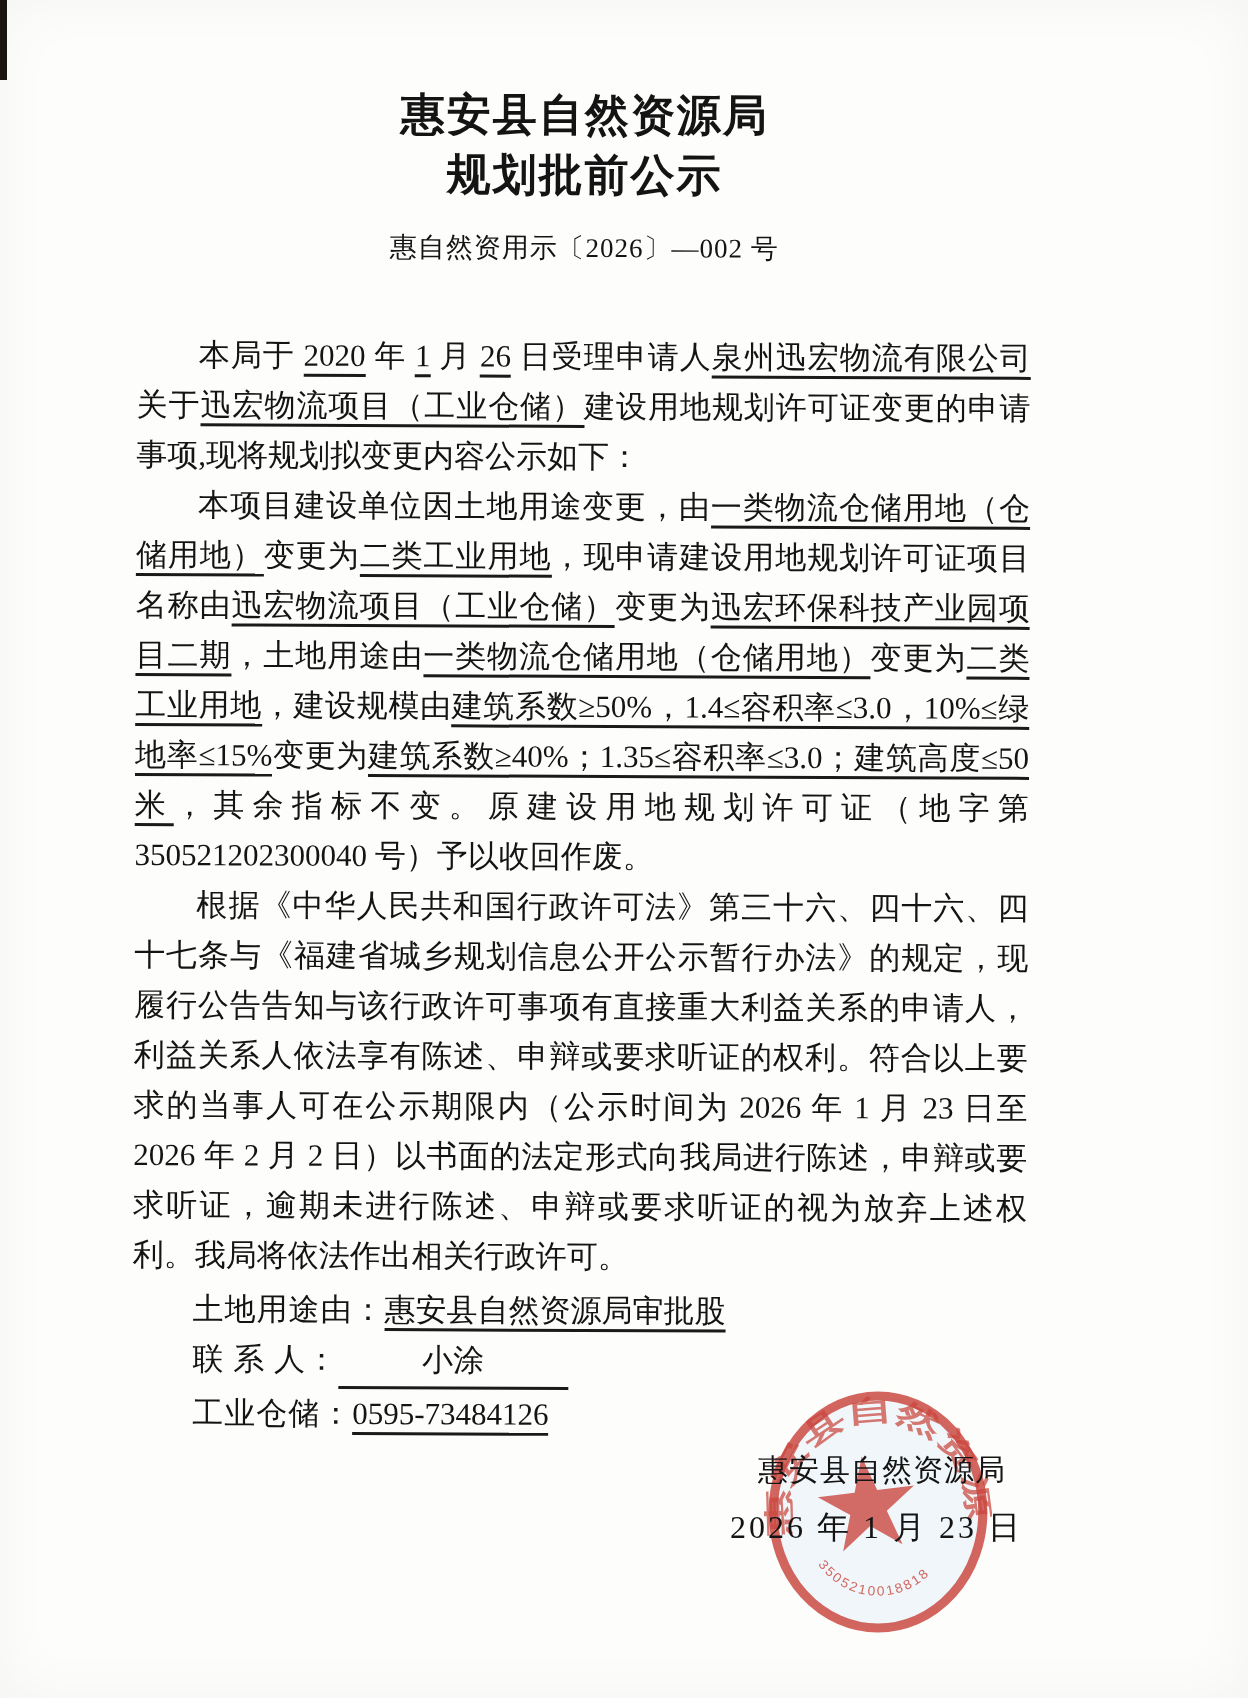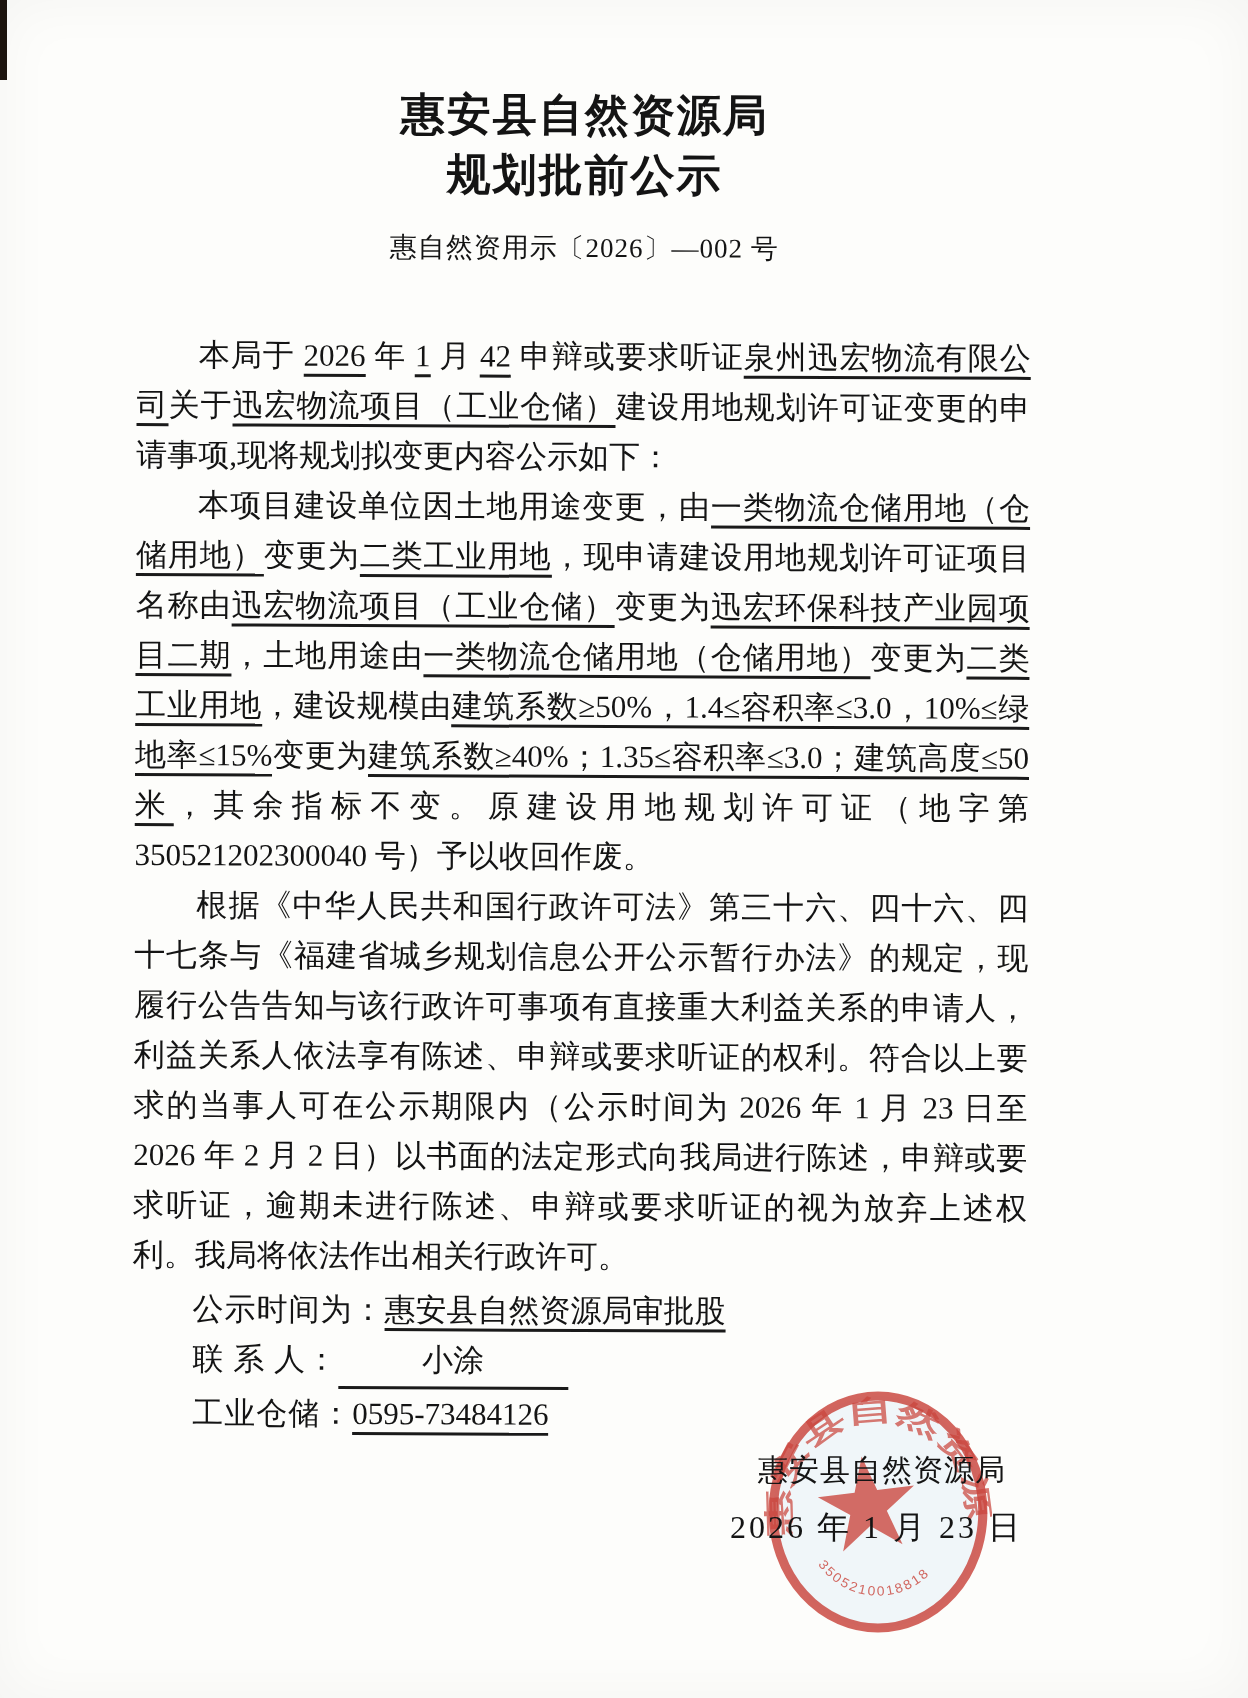--- a/index.html
+++ b/index.html
@@ -62,28 +62,28 @@
   <div class="doc">
 
     <div class="title">
       <div>惠安县自然资源局</div>
       <div>规划批前公示</div>
     </div>
 
     <div class="docnum">惠自然资用示〔2026〕—002 号</div>
 
     <div class="body">
-      <p><span>本局于 </span><span class="u">2026</span><span> 年 </span><span class="u">1</span><span> 月 </span><span class="u">42</span><span> 申辩或要求听证</span><span class="u">泉州迅宏物流有限公司</span><span>关于</span><span class="u">迅宏物流项目（工业仓储）</span><span>建设用地规划许可证变更的申请事项,现将规划拟变更内容公示如下：</span></p>
+      <p><span>本局于 </span><span class="u">2020</span><span> 年 </span><span class="u">1</span><span> 月 </span><span class="u">26</span><span> 日受理申请人</span><span class="u">泉州迅宏物流有限公司</span><span>关于</span><span class="u">迅宏物流项目（工业仓储）</span><span>建设用地规划许可证变更的申请事项,现将规划拟变更内容公示如下：</span></p>
       <p><span>本项目建设单位因土地用途变更，由</span><span class="u">一类物流仓储用地（仓储用地）</span><span>变更为</span><span class="u">二类工业用地</span><span>，现申请建设用地规划许可证项目名称由</span><span class="u">迅宏物流项目（工业仓储）</span><span>变更为</span><span class="u">迅宏环保科技产业园项目二期</span><span>，土地用途由</span><span class="u">一类物流仓储用地（仓储用地）</span><span>变更为</span><span class="u">二类工业用地</span><span>，建设规模由</span><span class="u">建筑系数≥50%，1.4≤容积率≤3.0，10%≤绿地率≤15%</span><span>变更为</span><span class="u">建筑系数≥40%；1.35≤容积率≤3.0；建筑高度≤50 米</span><span>，其余指标不变。原建设用地规划许可证（地字第 350521202300040 号）予以收回作废。</span></p>
       <p><span>根据《中华人民共和国行政许可法》第三十六、四十六、四十七条与《福建省城乡规划信息公开公示暂行办法》的规定，现履行公告告知与该行政许可事项有直接重大利益关系的申请人，利益关系人依法享有陈述、申辩或要求听证的权利。符合以上要求的当事人可在公示期限内（公示时间为 2026 年 1 月 23 日至 2026 年 2 月 2 日）以书面的法定形式向我局进行陈述，申辩或要求听证，逾期未进行陈述、申辩或要求听证的视为放弃上述权利。我局将依法作出相关行政许可。</span></p>
     </div>
 
     <div class="contacts">
       <div class="contact-row">
-        <span class="contact-label">公示时间为：</span><span class="u">惠安县自然资源局审批股</span>
+        <span class="contact-label">土地用途由：</span><span class="u">惠安县自然资源局审批股</span>
       </div>
       <div class="contact-row">
         <span class="contact-label">联 系 人：</span><span class="u-center">小涂</span>
       </div>
       <div class="contact-row">
         <span class="contact-label">工业仓储：</span><span class="u">0595-73484126</span>
       </div>
     </div>
 
   </div>

